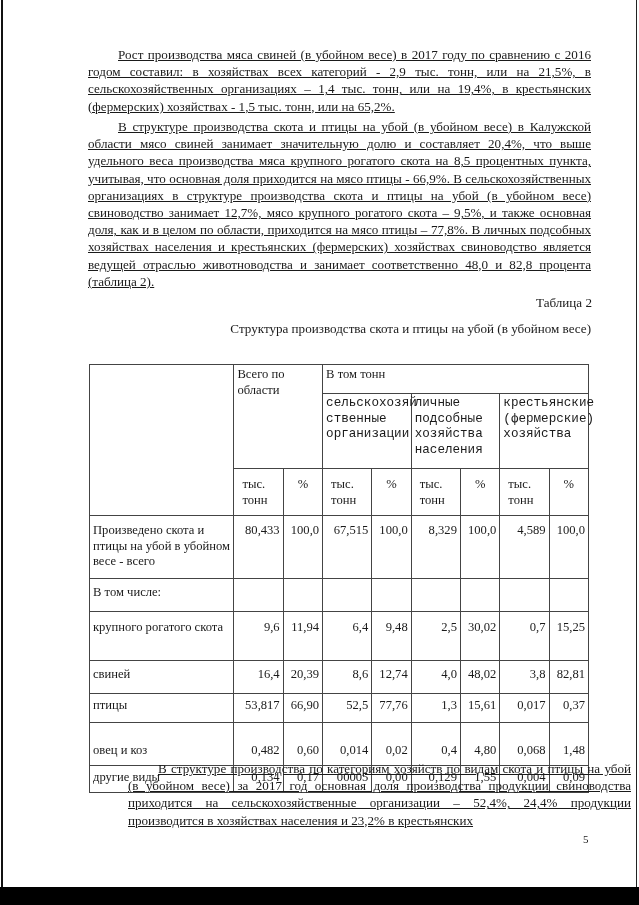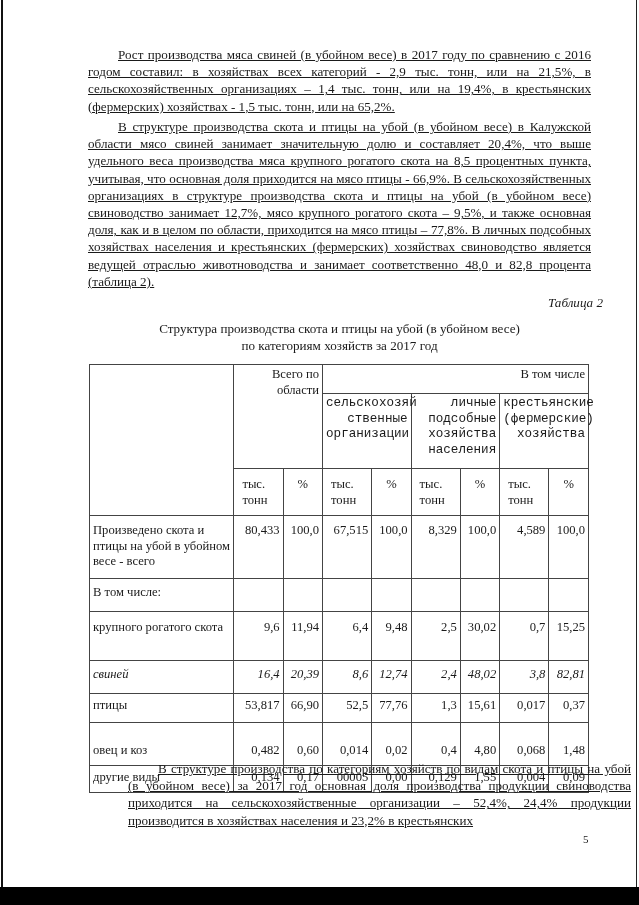--- a/index.html
+++ b/index.html
@@ -14,86 +14,85 @@
   .para {
     position: absolute; left: 88px; width: 503px;
     font-size: 13.1px; line-height: 17.2px; text-align: justify;
     margin: 0;
     text-decoration: underline;
   }
   .para .indent { display: inline-block; width: 30px; }
   #p1 { top: 46px; }
   #p2 { top: 118px; }
   #p3 { top: 760px; margin-left: 40px; }
-  .table-label { position: absolute; top: 295px; right: 36px; font-size: 13.1px; font-style: italic; }
+  .table-label { position: absolute; top: 295px; right: 47px; font-size: 13.1px; }
   .table-title {
     position: absolute; top: 320px; left: 88px; width: 503px;
-    text-align: center; font-size: 13.1px; line-height: 17px;
+    text-align: right; font-size: 13.1px; line-height: 17px;
   }
   .page-number { position: absolute; top: 833px; left: 583px; font-size: 11px; }
 
   table.data {
     position: absolute; left: 89px; top: 364px;
     border-collapse: collapse; font-size: 12.6px; line-height: 15.5px;
     table-layout: fixed; width: 500px;
   }
   table.data td {
     border: 1px solid #444; padding: 2px 3px; vertical-align: top;
   }
   .c-label { width: 132px; }
   .c-num { width: 45px; }
   .c-pct { width: 36px; }
-  .center { text-align: right; margin-top: 36px; }
+  .center { text-align: left; margin-top: 36px; }
   .num { text-align: right; white-space: nowrap; }
   .unit { text-align: left; padding-left: 8px !important; padding-top: 8px !important; margin-top: 13px; }
   .pct-h { text-align: center; padding-top: 8px !important; }
   tr.h1 td { height: 24px; }
   tr.h2 td { height: 70px; font-family: Liberation Mono, monospace; }
   tr.h3 td { height: 36px; }
   tr.r-total td { height: 53px; padding-top: 7px; margin-top: 24px; }
   tr.r-sub td { height: 24px; padding-top: 6px; margin-left: 34px; }
   tr.r-kr td { height: 38px; padding-top: 8px; }
-  tr.r-s td { height: 24px; padding-top: 6px; font-style: italic; }
+  tr.r-s td { height: 24px; padding-top: 6px; }
   tr.r-p td { height: 22px; padding-top: 4px; }
   tr.r-o td { height: 20px; padding-top: 20px; }
   tr.r-d td { height: 20px; padding-top: 4px; }
 </style>
 </head>
 <body>
 
 <div class="edge-left"></div>
 <div class="edge-right"></div>
 <div class="bottom-band"></div>
 
 <p class="para" id="p1"><span class="indent"></span><span>Рост производства мяса свиней (в убойном весе) в 2017 году по сравнению с 2016 годом составил: в хозяйствах всех категорий - 2,9 тыс. тонн, или на 21,5%, в сельскохозяйственных организациях – 1,4 тыс. тонн, или на 19,4%, в крестьянских (фермерских) хозяйствах - 1,5 тыс. тонн, или на 65,2%.</span></p>
 <p class="para" id="p2"><span class="indent"></span><span>В структуре производства скота и птицы на убой (в убойном весе) в Калужской области мясо свиней занимает значительную долю и составляет 20,4%, что выше удельного веса производства мяса крупного рогатого скота на 8,5 процентных пункта, учитывая, что основная доля приходится на мясо птицы - 66,9%. В сельскохозяйственных организациях в структуре производства скота и птицы на убой (в убойном весе) свиноводство занимает 12,7%, мясо крупного рогатого скота – 9,5%, и также основная доля, как и в целом по области, приходится на мясо птицы – 77,8%. В личных подсобных хозяйствах населения и крестьянских (фермерских) хозяйствах свиноводство является ведущей отраслью животноводства и занимает соответственно 48,0 и 82,8 процента (таблица 2).</span></p>
 
 <div class="table-label">Таблица 2</div>
 <div class="table-title">
   <div>Структура производства скота и птицы на убой (в убойном весе)</div>
-  <div>по категориям хозяйств за 2017 год</div>
 </div>
 
 <table class="data">
   <colgroup>
     <col class="c-label">
       <col class="c-num">
       <col class="c-pct">
       <col class="c-num">
       <col class="c-pct">
       <col class="c-num">
       <col class="c-pct">
       <col class="c-num">
       <col class="c-pct">
   </colgroup>
   <tbody>
       <tr class="h1">
     <td rowspan="3"></td>
     <td colspan="2" rowspan="2" class="center">Всего по области</td>
-    <td colspan="6" class="center">В том числе</td>
+    <td colspan="6" class="center">В том тонн</td>
   </tr>
   <tr class="h2">
     <td colspan="2" class="center">сельскохозяй ственные организации</td>
     <td colspan="2" class="center">личные подсобные хозяйства населения</td>
     <td colspan="2" class="center">крестьянские (фермерские) хозяйства</td>
   </tr>
   <tr class="h3">
     <td class="unit">тыс. тонн</td>
     <td class="pct-h">%</td>
     <td class="unit">тыс. тонн</td>
@@ -135,21 +134,21 @@
         <td class="num">30,02</td>
         <td class="num">0,7</td>
         <td class="num">15,25</td>
       </tr>
   <tr class="r-s">
         <td>свиней</td>
         <td class="num">16,4</td>
         <td class="num">20,39</td>
         <td class="num">8,6</td>
         <td class="num">12,74</td>
-        <td class="num">2,4</td>
+        <td class="num">4,0</td>
         <td class="num">48,02</td>
         <td class="num">3,8</td>
         <td class="num">82,81</td>
       </tr>
   <tr class="r-p">
         <td>птицы</td>
         <td class="num">53,817</td>
         <td class="num">66,90</td>
         <td class="num">52,5</td>
         <td class="num">77,76</td>

